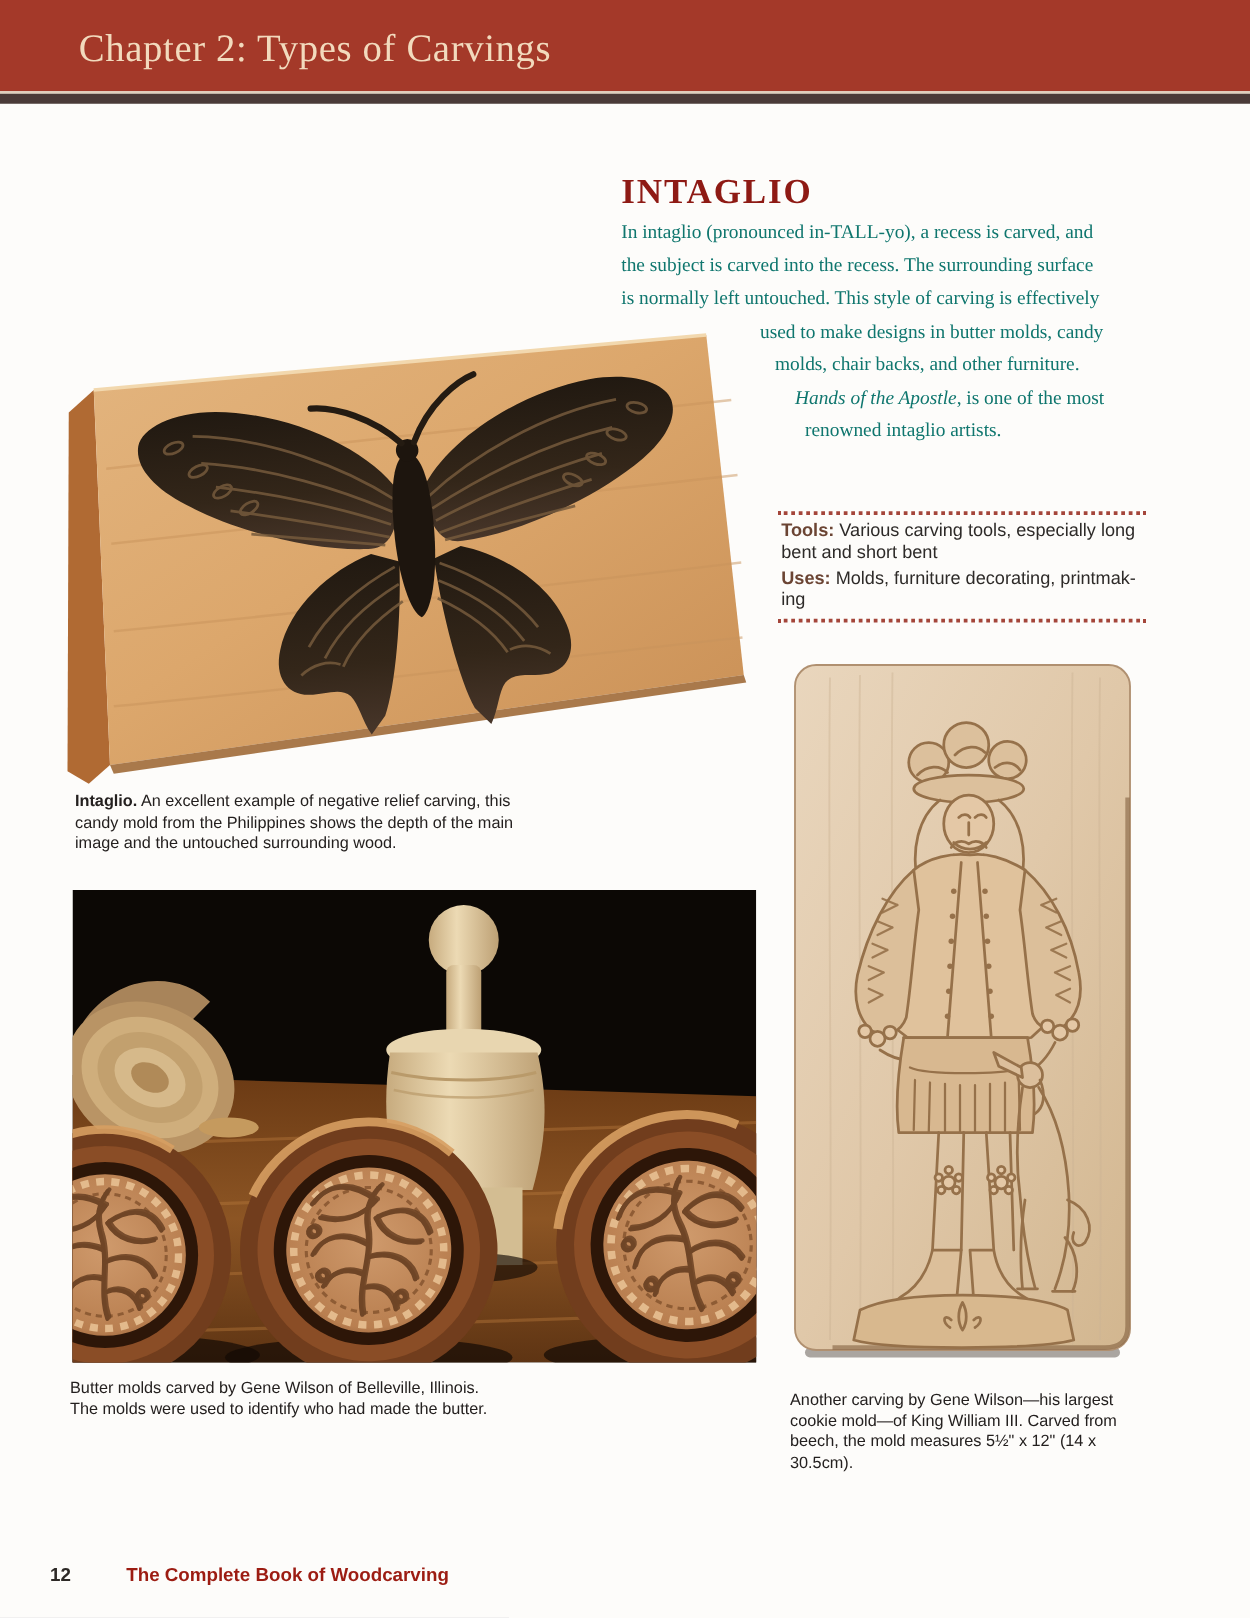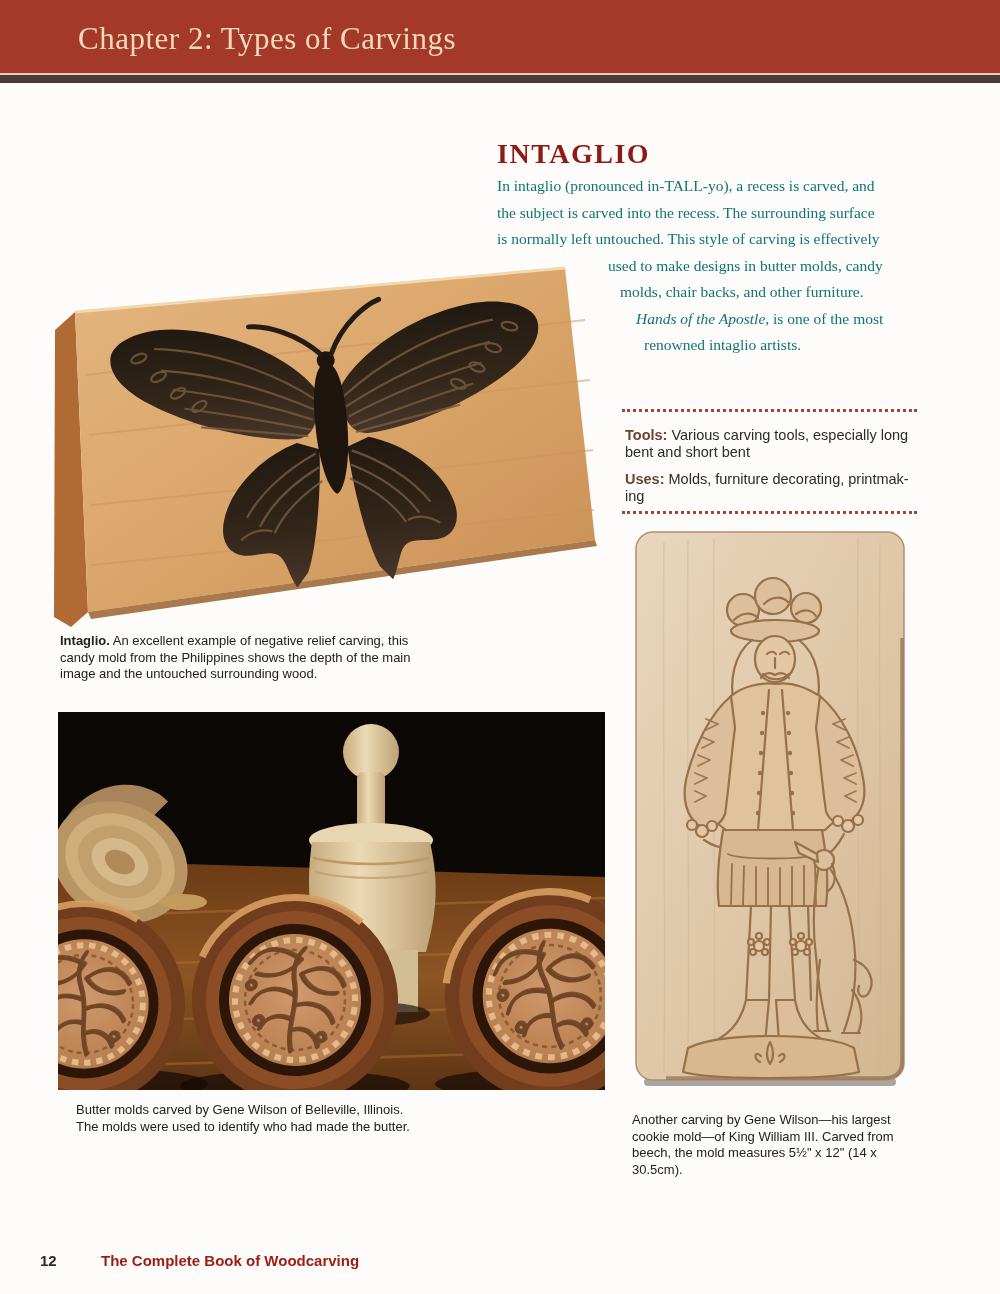--- a/index.html
+++ b/index.html
@@ -1,40 +1,40 @@
 <!DOCTYPE html>
 <html><head>
 <meta charset="utf-8">
 <style>
   html,body{margin:0;padding:0;background:#e8e8e8;}
   .page{position:relative;width:1000px;height:1294px;margin:0 auto;background:#fdfcfa;overflow:hidden;
         font-family:"Liberation Sans",sans-serif;}
   
   .banner{position:absolute;left:0;top:0;width:1000px;height:73px;background:#a43929;}
-  .banner-title{position:absolute;left:78px;top:21px;font-family:"Liberation Serif",serif;
+  .banner-title{position:absolute;left:63px;top:21px;font-family:"Liberation Serif",serif;
         font-size:31px;color:#f2dabd;letter-spacing:.5px;}
   .banner-rule{position:absolute;left:0;top:73px;width:1000px;height:2px;background:#ded0bc;}
   .banner-bar{position:absolute;left:0;top:75px;width:1000px;height:8px;background:#4a3b38;}
   
   .sec-heading{position:absolute;left:497px;top:138px;color:#8e1a14;font-family:"Liberation Serif",serif;
         font-weight:bold;letter-spacing:1.5px;}
   .sec-heading .init{font-size:28px;}
   .sec-heading .rest{font-size:28px;}
   .para{position:absolute;left:497px;top:173px;width:430px;font-family:"Liberation Serif",serif;
         font-size:15.5px;color:#0f766e;}
   .para .pl{height:26.5px;line-height:26.5px;white-space:nowrap;}
   .pl.i0{padding-left:0;}   .pl.i1{padding-left:0;}   .pl.i2{padding-left:0;}
   .pl.i3{padding-left:102px;} .pl.i4{padding-left:111px;} .pl.i5{padding-left:123px;}
   .pl.i6{padding-left:133px;} .pl.i7{padding-left:139px;} .pl.i8{padding-left:147px;}
   .pl em{font-style:italic;}
   
   .info-box{position:absolute;left:622px;top:409px;width:292px;
         border-top:3px dotted #a4453a;border-bottom:3px dotted #a4453a;padding:5px 0 6px 3px;
         font-size:14.5px;line-height:17px;color:#2d2a28;}
-  .info-box .entry{margin:10px 0 4px 0;}
+  .info-box .entry{margin:0 0 4px 0;}
   .info-box .lbl{font-weight:bold;color:#6b4433;}
   
   .fig{position:absolute;}
   .caption{position:absolute;font-size:13px;line-height:16.5px;color:#24201f;}
   .caption .lead{font-weight:bold;}
   
   .footer-num{position:absolute;left:40px;top:1252px;font-size:15px;font-weight:bold;color:#2d2926;}
   .footer-title{position:absolute;left:72px;top:1252px;font-size:15px;font-weight:bold;color:#9c1c12;margin-left:29px;}
 </style>
 </head>
@@ -219,21 +219,21 @@
       <ellipse cx="40" cy="372" rx="110" ry="16" fill="#120a04" opacity="0.7"></ellipse>
       <ellipse cx="237" cy="374" rx="115" ry="16" fill="#120a04" opacity="0.7"></ellipse>
       <ellipse cx="492" cy="372" rx="115" ry="16" fill="#120a04" opacity="0.7"></ellipse>
 
       <use href="#mold" transform="translate(26,292) scale(0.98)"></use>
       <use href="#mold" transform="translate(237,288) rotate(8)"></use>
       <use href="#mold" transform="translate(492,284) rotate(-10) scale(1.02)"></use>
     </svg>
   </div>
 
-  <div class="caption" style="left:76px;top:1102px;width:460px;">
+  <div class="caption" style="left:56px;top:1102px;width:460px;">
     <div>Butter molds carved by Gene Wilson of Belleville, Illinois.</div>
     <div>The molds were used to identify who had made the butter.</div>
   </div>
 
   <div class="fig" style="left:630px;top:528px;width:280px;height:570px;">
     <svg width="280" height="570" viewBox="0 0 280 570">
       <defs>
         <linearGradient id="beech" x1="0" y1="0" x2="1" y2="1">
           <stop offset="0" stop-color="#e9d6bd"></stop>
             <stop offset="0.5" stop-color="#e0c8a9"></stop>

